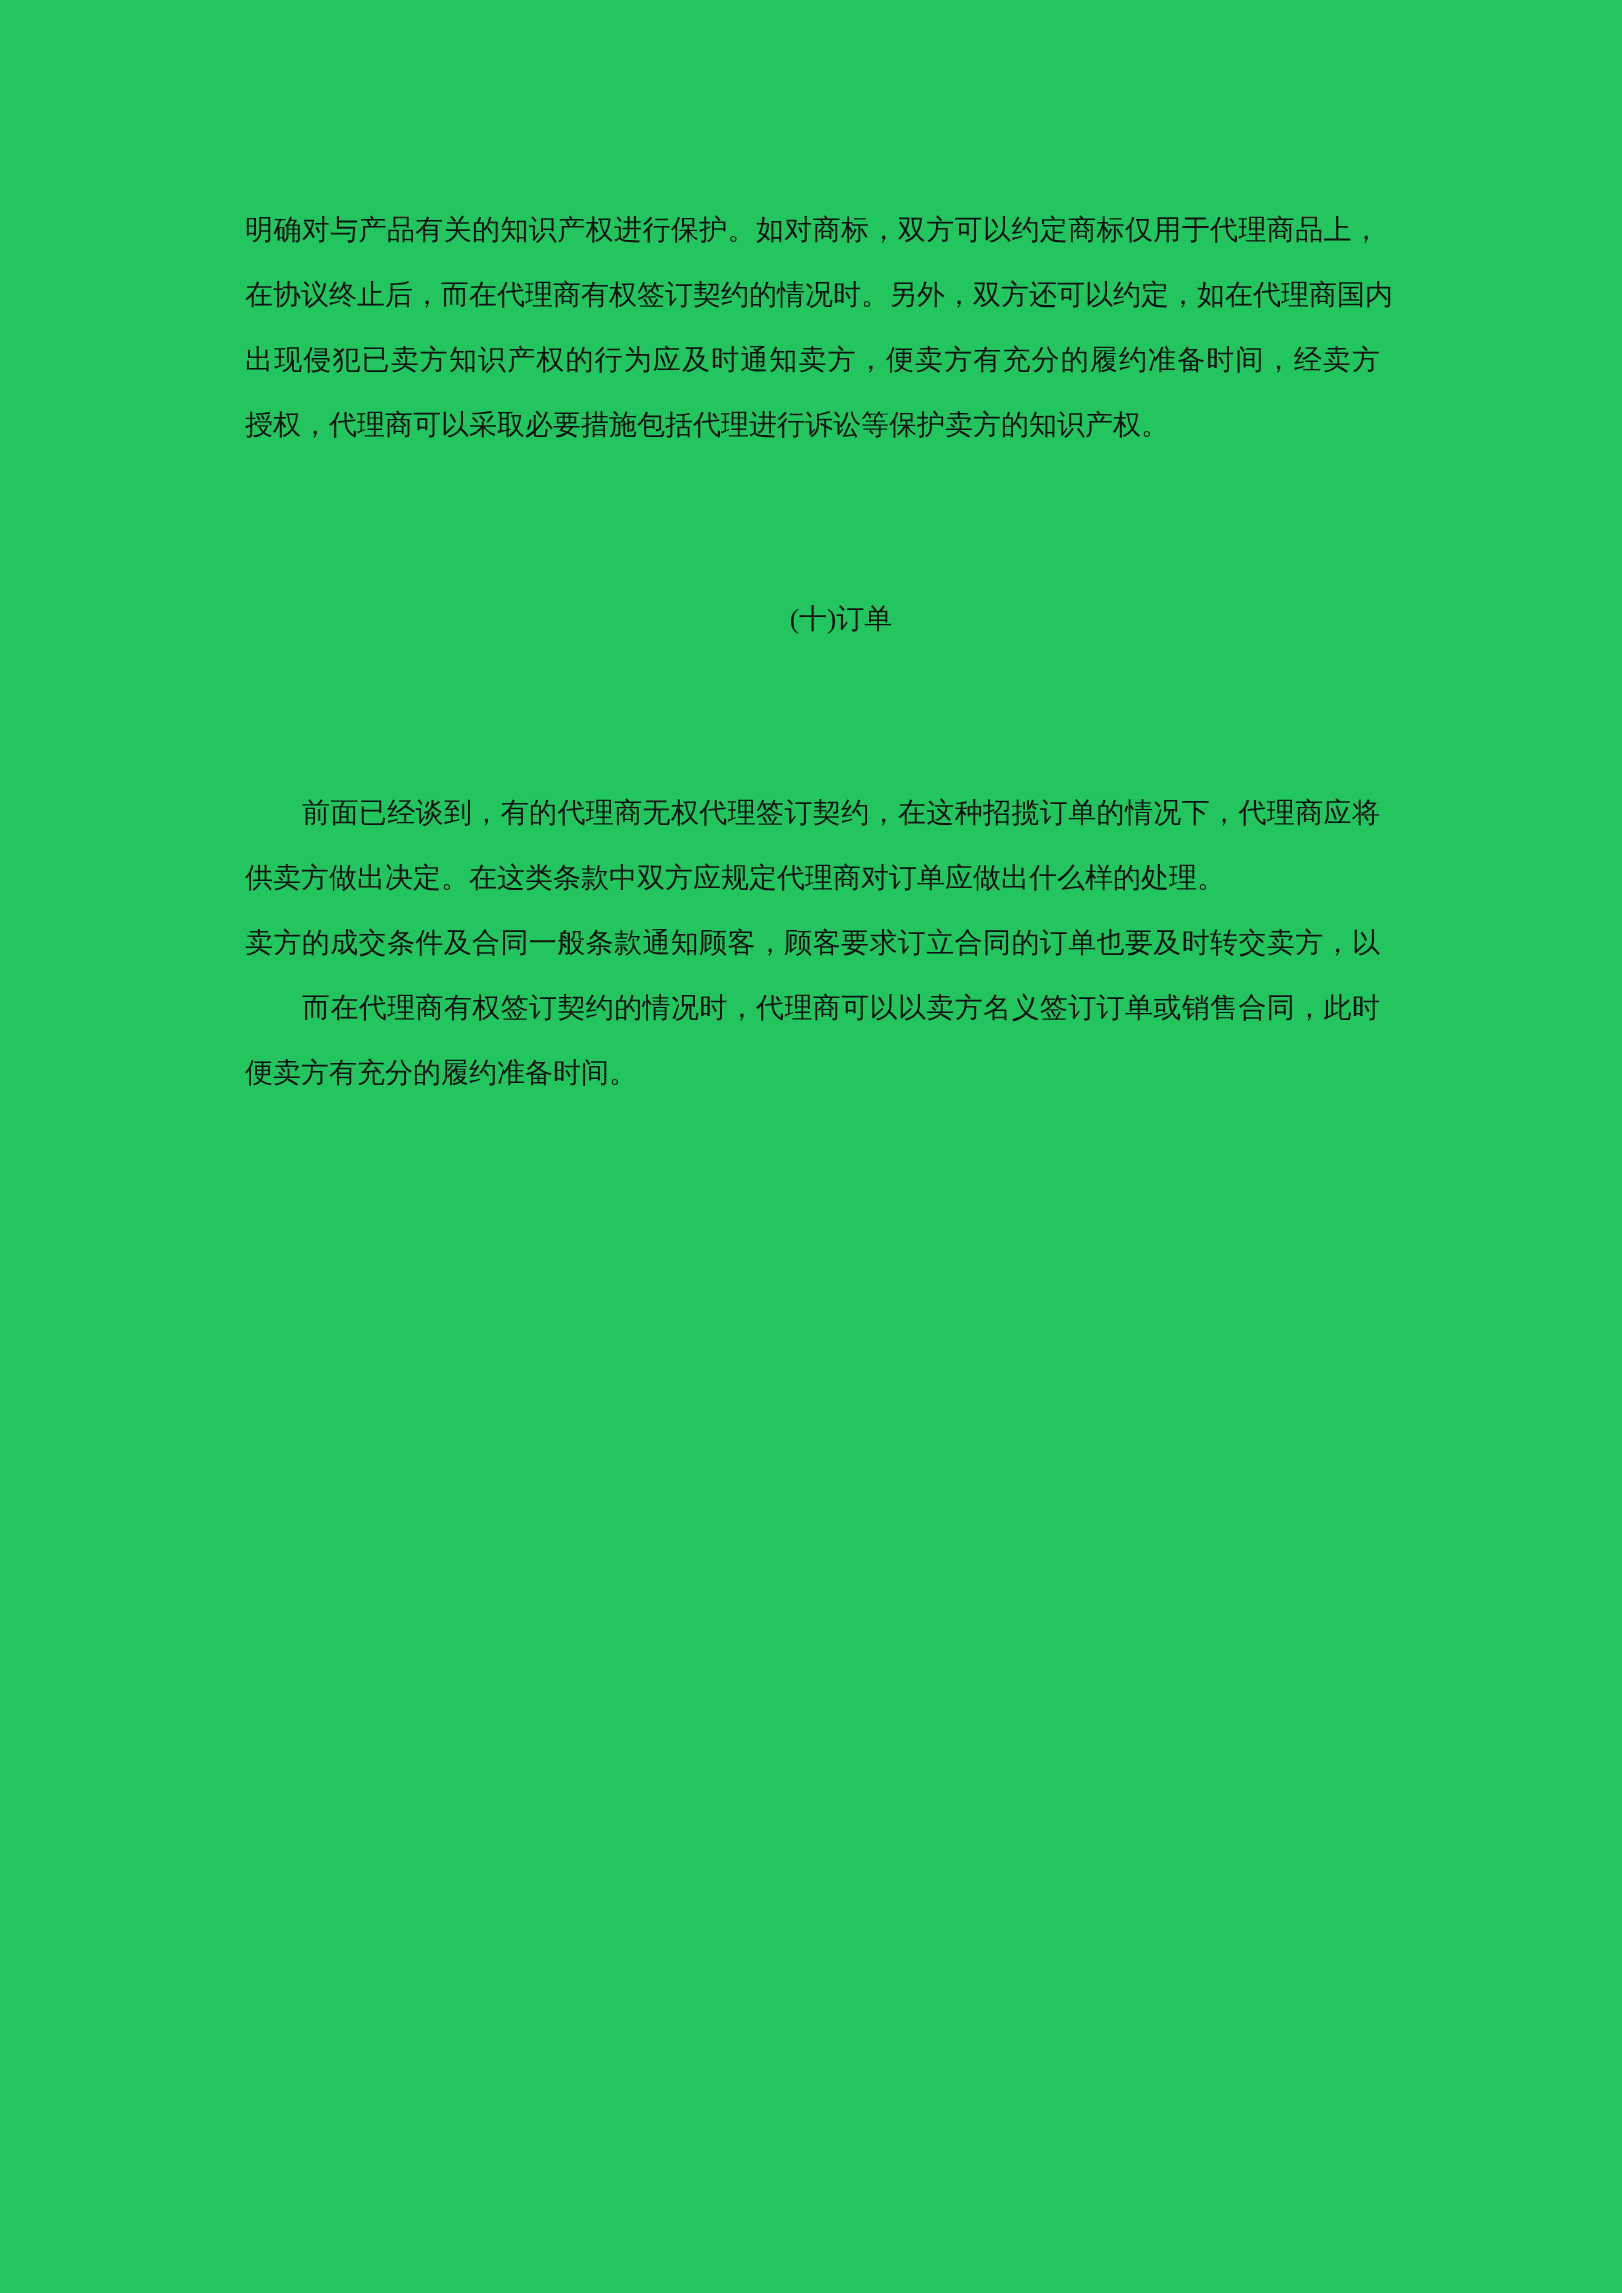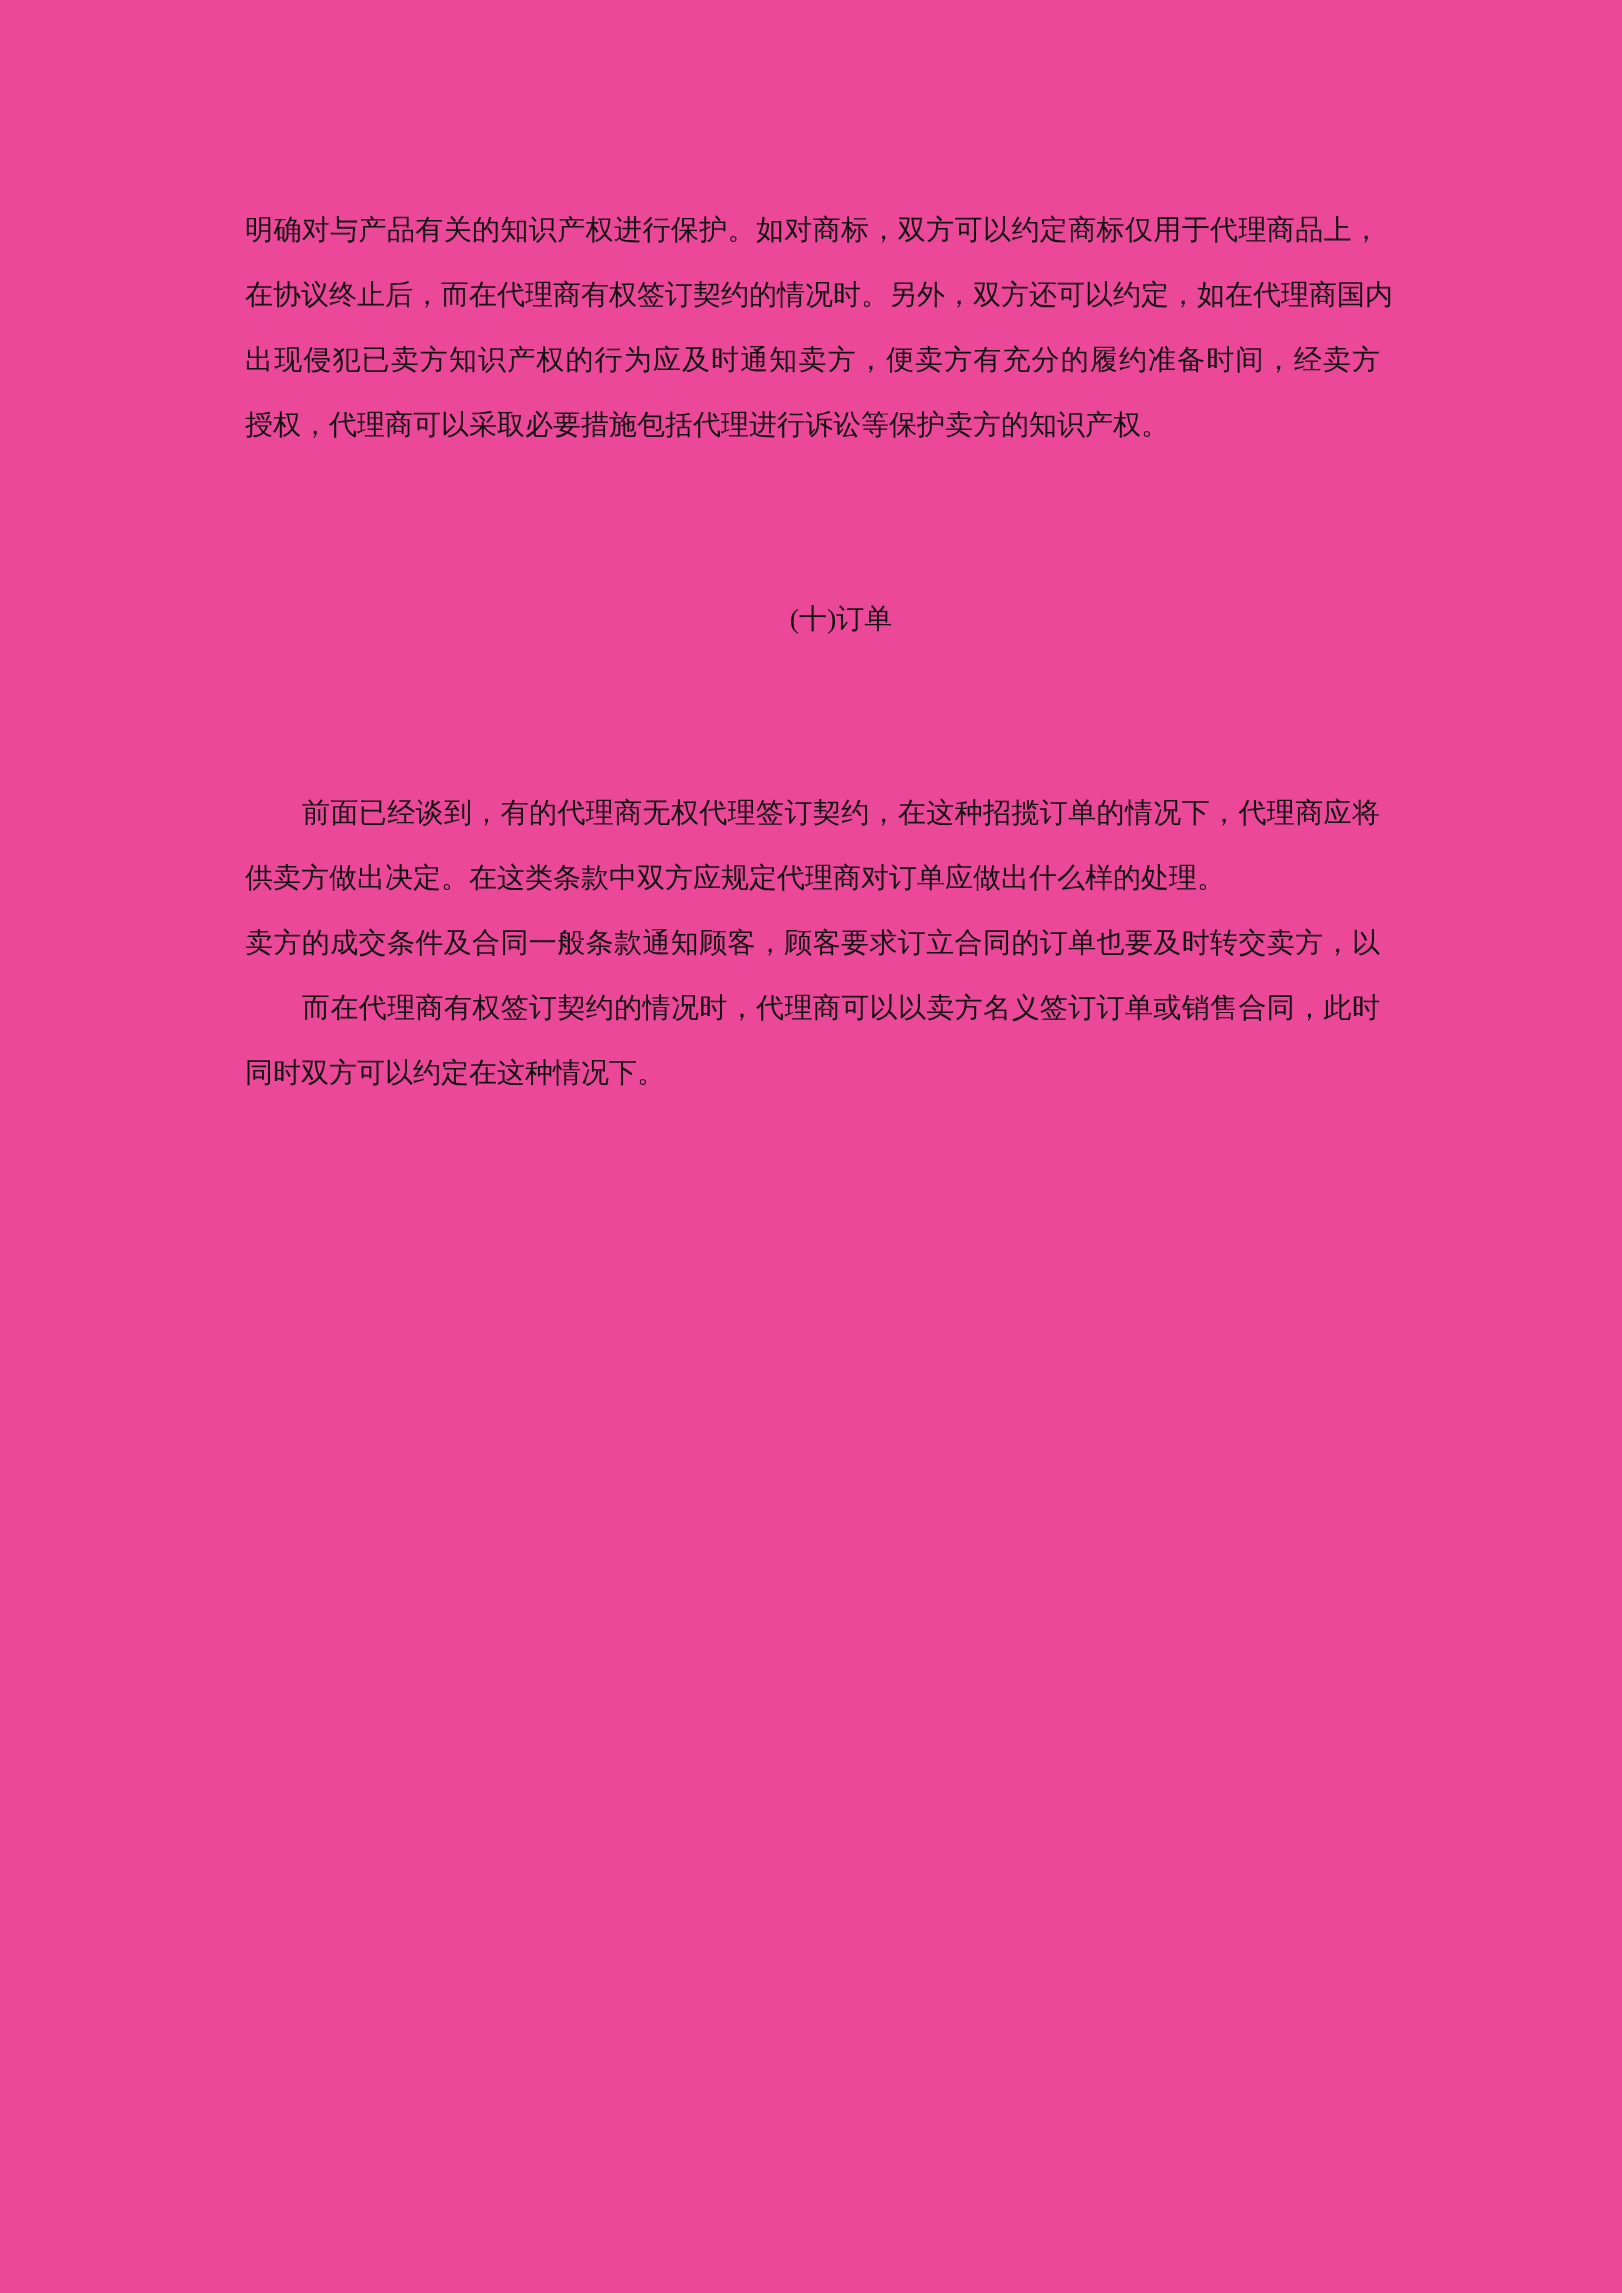--- a/index.html
+++ b/index.html
@@ -4,21 +4,21 @@
 <style>
   html, body {
     margin: 0;
     padding: 0;
     background: #ffffff;
   }
   .page {
     position: relative;
     width: 1623px;
     height: 2294px;
-    background: #ec4899;
+    background: #22c55e;
     overflow: hidden;
   }
   .doc {
     position: absolute;
     left: 245px;
     top: 197px;
     width: 1135px;
     font-family: "Liberation Serif", "DejaVu Serif", serif;
     font-size: 28px;
     line-height: 65px;
@@ -59,17 +59,17 @@
         <div class="line last">授权，代理商可以采取必要措施包括代理进行诉讼等保护卖方的知识产权。</div>
       </div>
       <div class="heading">(十)订单</div>
       <div class="paragraph">
         <div class="line indent">前面已经谈到，有的代理商无权代理签订契约，在这种招揽订单的情况下，代理商应将</div>
         <div class="line last">供卖方做出决定。在这类条款中双方应规定代理商对订单应做出什么样的处理。</div>
         <div class="line">卖方的成交条件及合同一般条款通知顾客，顾客要求订立合同的订单也要及时转交卖方，以</div>
       </div>
       <div class="paragraph">
         <div class="line indent">而在代理商有权签订契约的情况时，代理商可以以卖方名义签订订单或销售合同，此时</div>
-        <div class="line last">同时双方可以约定在这种情况下。</div>
+        <div class="line last">便卖方有充分的履约准备时间。</div>
       </div>
     </div>
 </div>
 
 
 </body></html>

